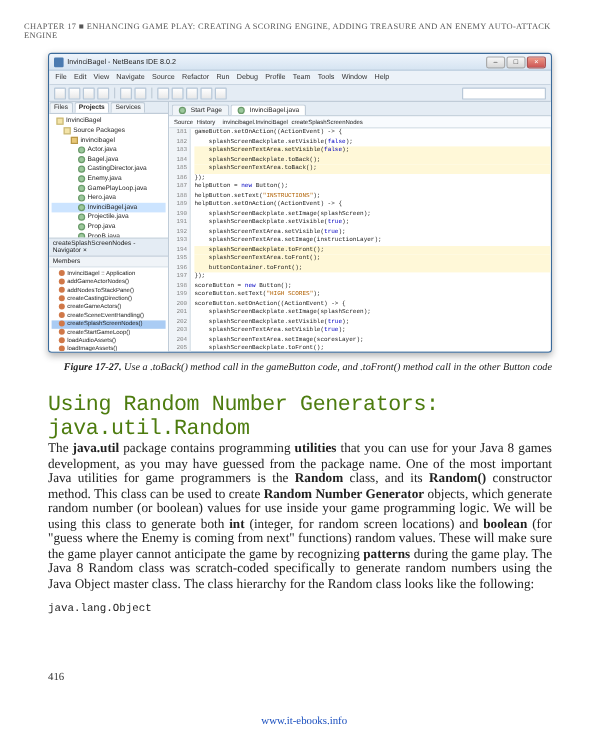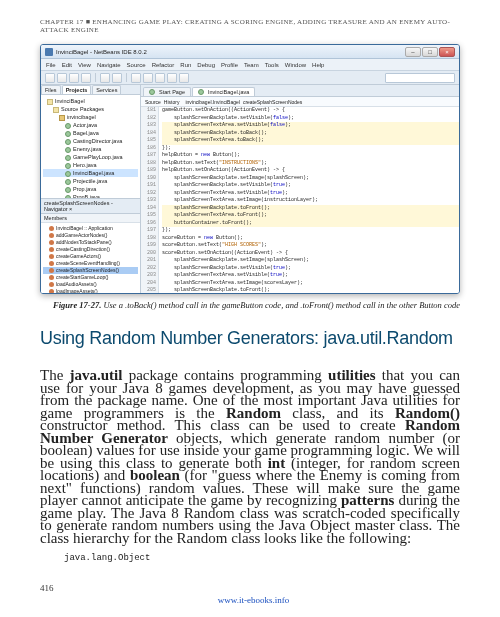--- a/index.html
+++ b/index.html
@@ -10,21 +10,21 @@
     background: #fff;
     width: 500px;
     height: 617px;
     position: relative;
     overflow: hidden;
   }
   .page-header {
     font-size: 7px;
     letter-spacing: 0.3px;
     color: #555;
-    padding: 18px 40px 6px 40px;
+    padding: 18px 40px 6px 20px;
     text-align: left;
   }
   .ide-container {
     margin: 4px 40px 6px 40px;
     border: 1px solid #3a6a9a;
     border-radius: 3px;
     background: linear-gradient(#e8f0f8, #d8e4f0);
     font-family: Tahoma, Arial, sans-serif;
     font-size: 6px;
     height: 250px;
@@ -155,37 +155,37 @@
   .code-line { height: 7.5px; }
   .hl { background: #fff8d8; }
   .kw { color: #0000c0; }
   .str { color: #b06000; }
   .figure-caption {
     font-family: Georgia, serif; font-style: italic;
     font-size: 8.5px; margin: 4px 40px 0 40px; color: #222; text-align: right;
   }
   .figure-caption b { font-weight: bold; font-style: italic; }
   .section-heading {
-    font-family: Liberation Sans, sans-serif;
+    font-family: Liberation Mono, monospace;
     font-weight: 400; font-size: 18px;
-    margin: 18px 40px 20px 40px; color: #0c4a6e;
+    margin: 18px 40px 0 40px; color: #4d7c0f;
     letter-spacing: -0.3px;
   }
   .body-text {
-    font-family: Georgia, serif; font-size: 15px;
+    font-family: Georgia, serif; font-size: 11px;
     line-height: 12.5px; margin: 0 40px; color: #222;
     text-align: justify;
   }
   .code-block {
     font-family: 'Courier New', monospace; font-size: 9px;
-    line-height: 12px; margin: 8px 40px 0 64px;
+    line-height: 12px; margin: 8px 40px 0 40px;
   }
   .code-block .b { font-weight: bold; }
   .page-num {
-    position: absolute; bottom: 24px; left: 40px;
+    position: absolute; bottom: 48px; left: 40px;
     font-size: 9px; color: #333;
   }
   .footer-link {
     position: absolute; bottom: 12px; left: 7px; right: 0;
     text-align: center; font-size: 9px; color: #1a4fbf;
   }
 </style>
 </head>
 <body>
 

